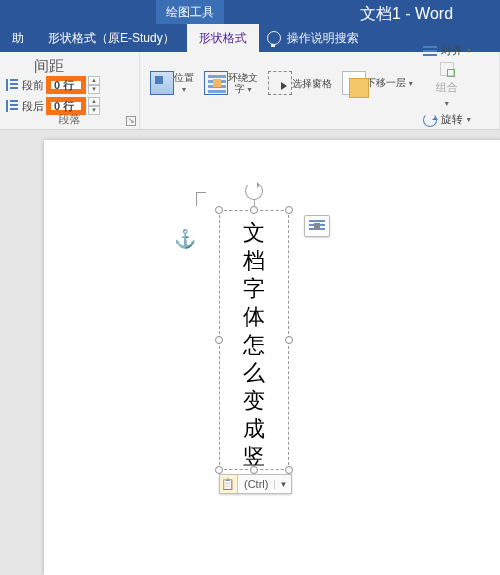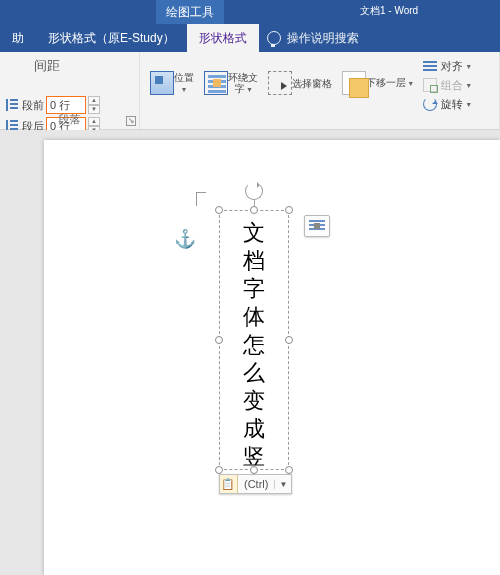--- a/index.html
+++ b/index.html
@@ -1,42 +1,42 @@
 <!DOCTYPE html>
 <html><head>
 <meta charset="utf-8">
 <style>
   * { box-sizing: border-box; margin: 0; padding: 0; font-family: "Microsoft YaHei", sans-serif; }
   body { width: 500px; height: 575px; overflow: hidden; background: #fff; }
 
   
   .titlebar { height: 24px; background: #2b579a; color: #fff; font-size: 12px; display: flex; align-items: center; }
   .titlebar .tool-tab { background: #3a6fb5; height: 24px; padding: 8px 10px; display: flex; align-items: center; margin-left: 156px; }
-  .titlebar .doc-title { position: absolute; left: 360px; top: 4px; font-size: 10px; }
+  .titlebar .doc-title { position: absolute; left: 360px; top: 4px; font-size: 16px; }
 
   
   .menubar { height: 28px; background: #2b579a; color: #fff; font-size: 12px; display: flex; align-items: center; }
   .menubar .mitem { padding: 0 12px; height: 28px; display: flex; align-items: center; cursor: pointer; }
   .menubar .mitem.active { background: #f3f3f3; color: #4c1d95; }
   .menubar .tellme { margin-left: 8px; display: flex; align-items: center; gap: 6px; opacity: .9; }
   .bulb { width: 14px; height: 14px; border: 1.5px solid #fff; border-radius: 50%; position: relative; }
   .bulb::after { content: ""; position: absolute; width: 4px; height: 3px; background: #fff; bottom: -3px; left: 3px; }
 
   
   .ribbon { height: 78px; background: #f3f3f3; border-bottom: 1px solid #d4d4d4; display: flex; font-size: 11px; color: #444; }
   .group { border-right: 1px solid #e1e1e1; padding: 3px 6px 0 6px; position: relative; }
   .group-label { position: absolute; bottom: 2px; left: 0; right: 0; text-align: center; font-size: 11px; color: #666; }
   .dialog-launcher { position: absolute; bottom: 3px; right: 3px; width: 10px; height: 10px; border: 1px solid #999; font-size: 8px; line-height: 8px; text-align: center; color: #777; }
 
   
-  .spacing-title { font-size: 13px; color: #555; margin: 2px 0 21px 28px; }
+  .spacing-title { font-size: 15px; color: #555; margin: 2px 0 0 28px; }
   .sp-row { display: flex; align-items: center; gap: 2px; margin-bottom: 3px; font-size: 11px; }
   .sp-icon { width: 14px; height: 12px; border-left: 2px solid #4a7ebd; position: relative; }
   .sp-icon::before { content: ""; position: absolute; left: 2px; top: 0; width: 8px; height: 2px; background: #4a7ebd; box-shadow: 0 4px #4a7ebd, 0 8px #4a7ebd; }
-  .sp-input { width: 40px; height: 18px; border: 1px solid #f97316; background: #fff; font-size: 11px; padding: 0 3px; display: flex; align-items: center; }
+  .sp-input { width: 40px; height: 18px; border: 5px solid #f97316; background: #fff; font-size: 11px; padding: 0 3px; display: flex; align-items: center; font-weight: bold; }
   .spin { width: 12px; display: flex; flex-direction: column; }
   .spin div { height: 9px; border: 1px solid #c0c0c0; background: #f8f8f8; font-size: 6px; text-align: center; line-height: 7px; color: #666; }
 
   
   .arrange-row { display: flex; gap: 2px; height: 56px; }
   .rbtn { display: flex; flex-direction: row; align-items: center; justify-content: flex-end; padding: 2px 4px; cursor: pointer; min-width: 38px; }
   .ricon { width: 24px; height: 24px; margin: 2px 0; position: relative; }
   .rlabel { font-size: 10px; line-height: 11px; text-align: center; color: #444; }
   .dd { font-size: 8px; color: #666; }
 
@@ -87,21 +87,21 @@
   .anchor { position:absolute; left:130px; top:88px; font-size:18px; color:#5a7fb5; }
 
   
   .paste-tag { position:absolute; left:175px; top:334px; height:20px; border:1px solid #bfbfbf; background:#fafafa; display:flex; align-items:center; font-size:11px; color:#555; box-shadow:0 1px 2px rgba(0,0,0,.2); }
   .paste-tag .pic { width:18px; height:18px; background:#fff4d6; border-right:1px solid #d8c896; display:flex; align-items:center; justify-content:center; font-size:11px; }
   .paste-tag .ptxt { padding: 0 6px; }
   .paste-tag .pdd { padding: 0 4px; border-left:1px solid #d0d0d0; font-size:8px; }
 
   
   .cursor-mark { position:absolute; left:152px; top:52px; width:10px; height:14px; border-left:1px solid #999; border-top:1px solid #999; }
-  .disabled { color:#aaa !important; }
+  .disabled { color:#aaa !important;flex-direction:column; }
   .disabled .vicon, .disabled .vi-group { border-color:#ccc; }
 </style>
 </head>
 <body>
 
 <div class="titlebar">
   <div class="tool-tab">绘图工具</div>
   <div class="doc-title">文档1 - Word</div>
 </div>
 

